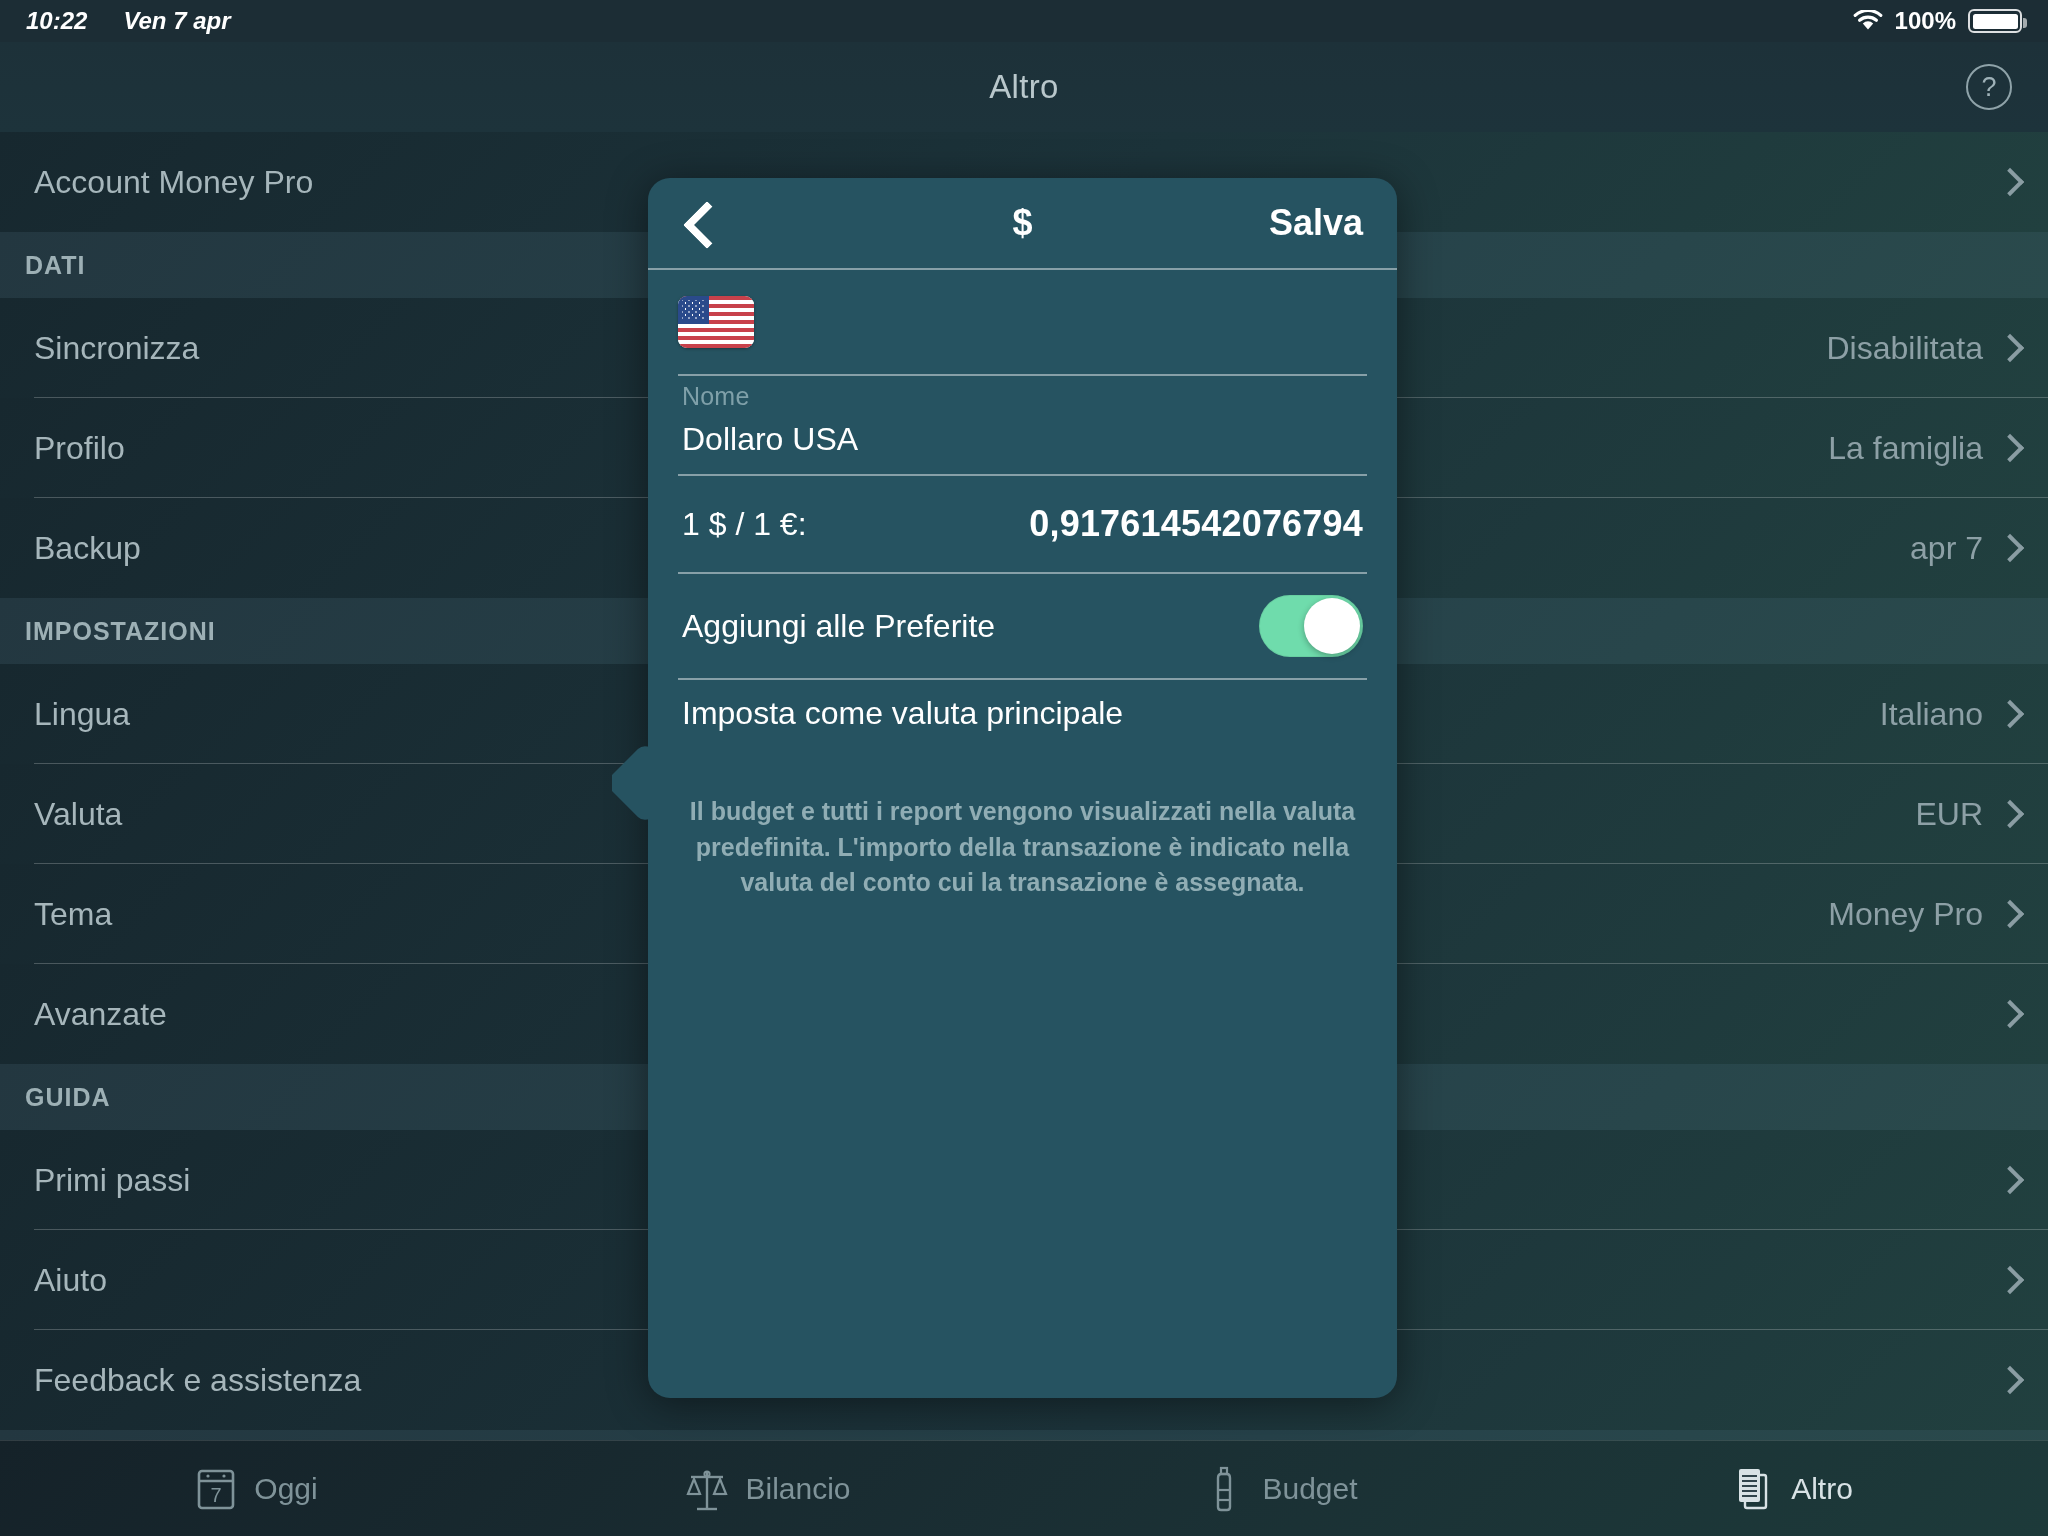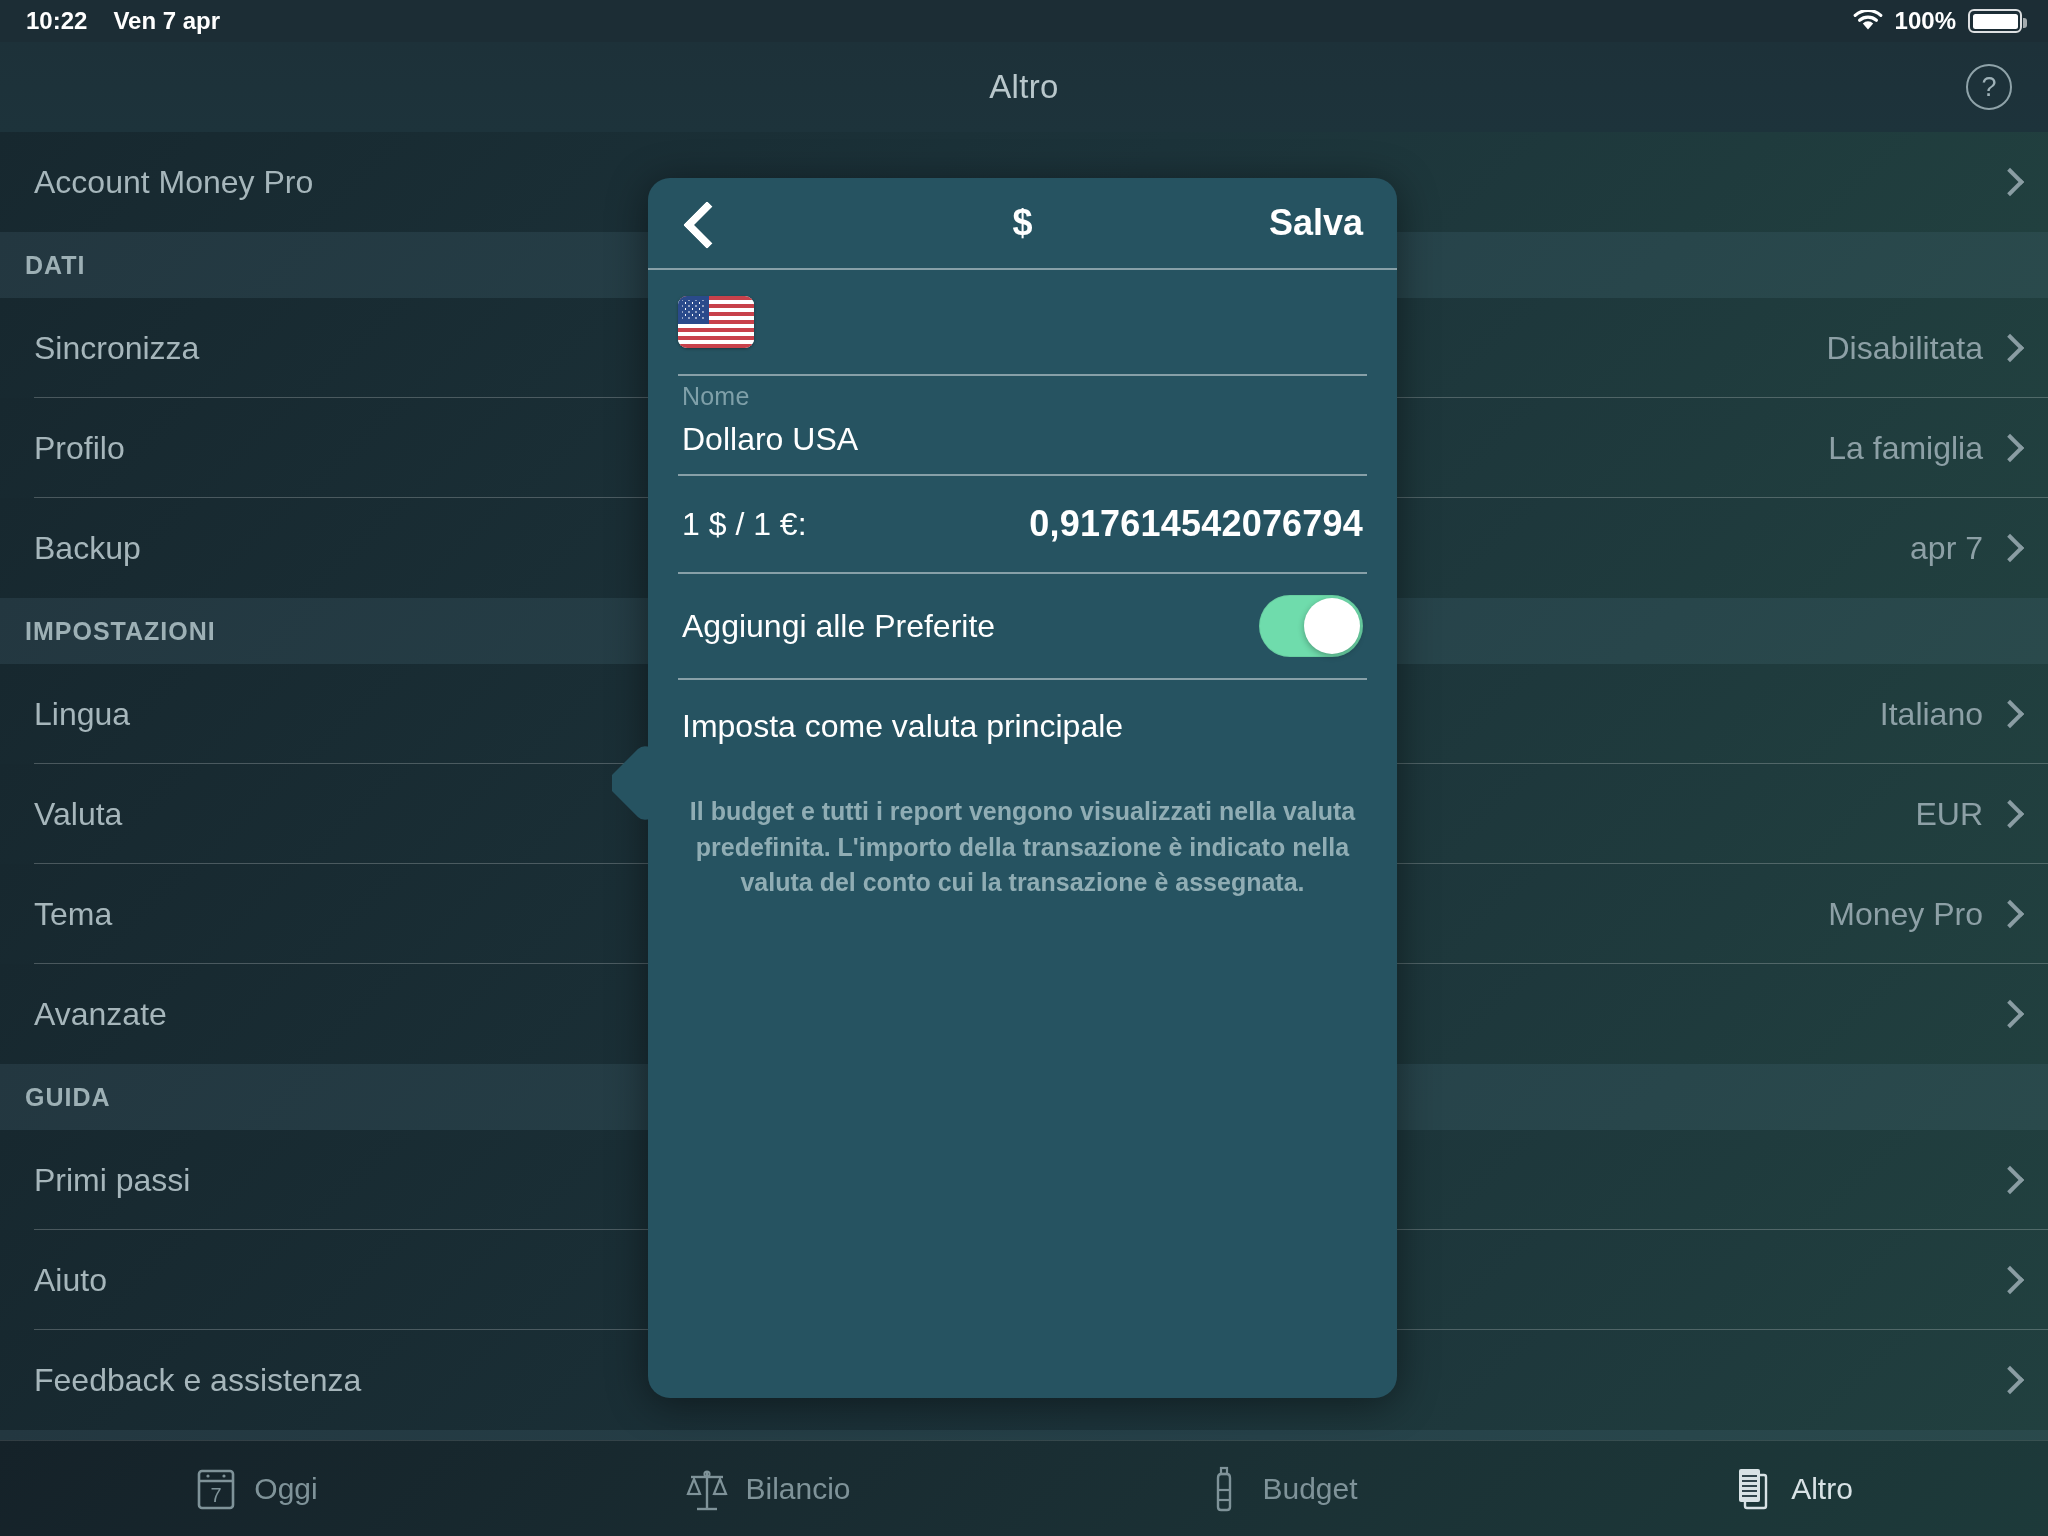--- a/index.html
+++ b/index.html
@@ -17,21 +17,21 @@
 
   
   #statusbar {
     position:absolute; top:0; left:0; width:2048px; height:42px;
     display:flex; align-items:center;
     padding:0 26px;
     color:#ffffff;
     font-size:24px;
     background:#1c2d35;
   }
-  #statusbar .sb-left { display:flex; align-items:center; gap:26px; font-weight:bold; }
+  #statusbar .sb-left { display:flex; align-items:center; gap:36px; font-weight:bold;font-style:italic; }
   #statusbar .sb-right { margin-left:auto; display:flex; align-items:center; gap:12px; font-weight:bold;}
   .wifi-ico { width:30px; height:22px; display:block; }
   .batt {
     width:54px; height:24px;
     border:2.5px solid rgba(255,255,255,.85);
     border-radius:6px;
     position:relative;
     display:inline-block;
   }
   .batt::after {
@@ -214,21 +214,21 @@
     background:#6fdcac; position:relative; flex:none;
     box-shadow:inset 0 0 0 1px rgba(0,0,0,.06);
   }
   .switch .knob {
     position:absolute; right:3px; top:3px;
     width:56px; height:56px; border-radius:50%; background:#fff;
     box-shadow:0 2px 6px rgba(0,0,0,.3);
   }
 
   .pop-actionrow {
-    height:92px; display:flex; align-items:center; padding:8px 34px;
+    height:92px; display:flex; align-items:flex-start; padding:15px 34px;
   }
   .pop-actionrow .ar-label { font-size:32px; color:#ffffff; font-weight:300; }
 
   .pop-footnote {
     padding:22px 34px 0 34px;
     text-align:center;
     font-size:25px; line-height:1.42;
     color:#90adb4; font-weight:bold;
   }
 </style>

